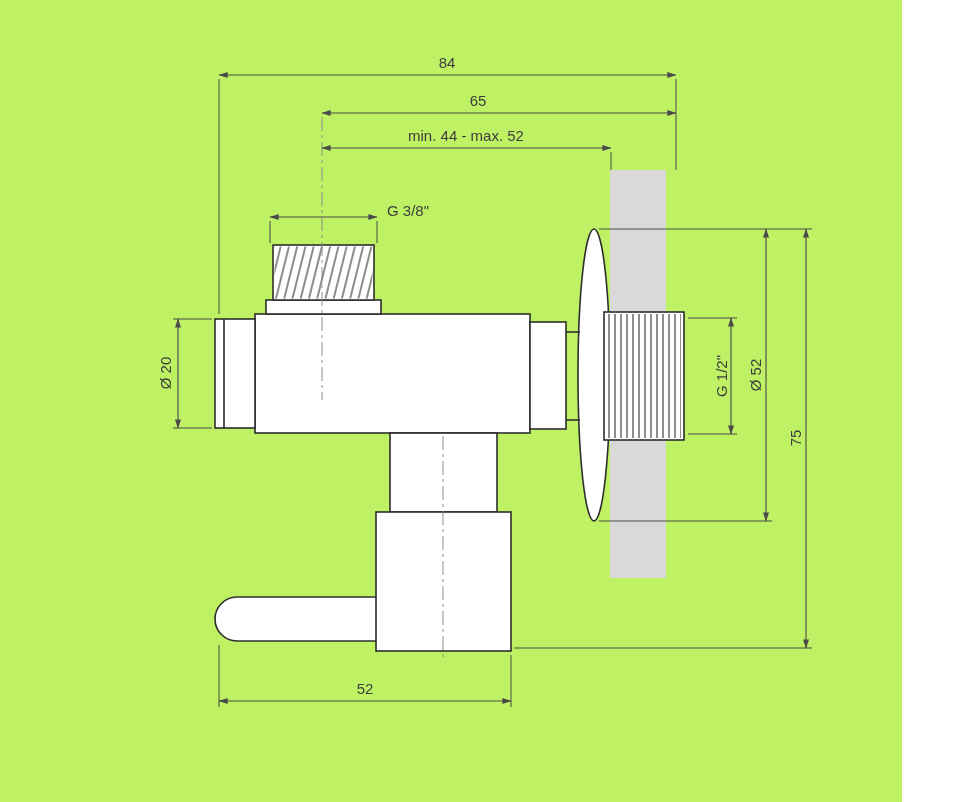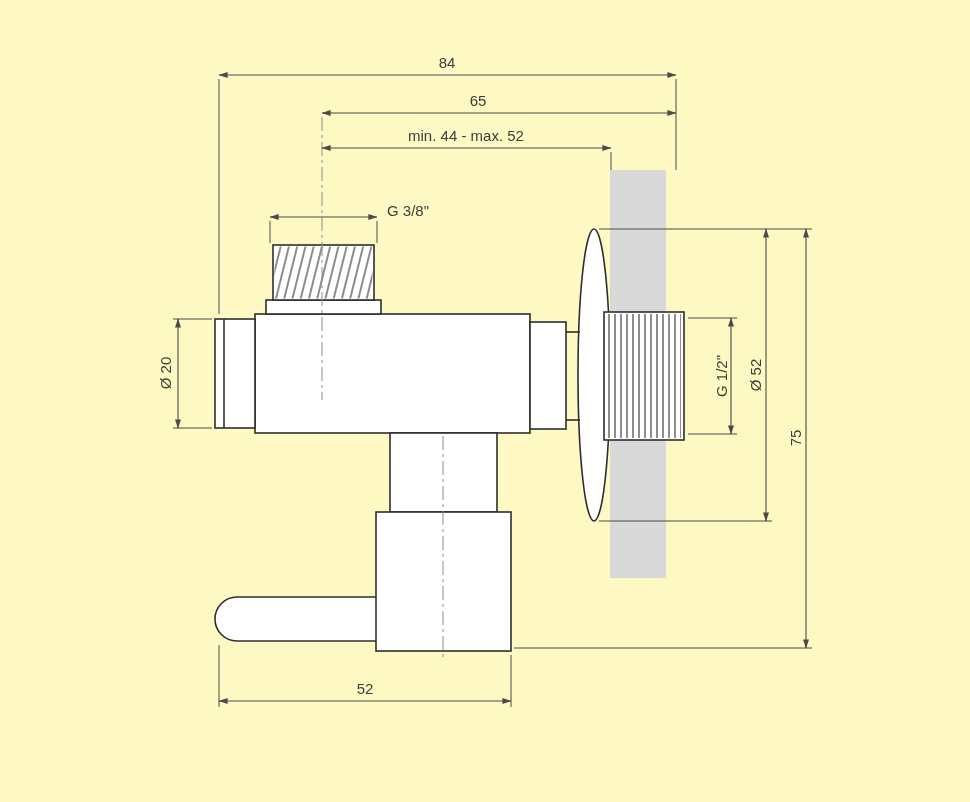--- a/index.html
+++ b/index.html
@@ -1,16 +1,16 @@
 <!DOCTYPE html>
 <html><head>
 <meta charset="utf-8">
 <style>
   html, body { margin: 0; padding: 0; background: #ffffff; }
-  .stage { width: 970px; height: 802px; position: relative; background: #fef9c3; overflow: hidden; }
+  .stage { width: 902px; height: 802px; position: relative; background: #bef264; overflow: hidden; }
   svg { display: block; }
   .outline { fill: #ffffff; stroke: #2e2e2e; stroke-width: 1.6; stroke-linejoin: miter; }
   .edge { fill: none; stroke: #2e2e2e; stroke-width: 1.6; }
   .dim { fill: none; stroke: #4a4a4a; stroke-width: 1.1; }
   .ext { fill: none; stroke: #4a4a4a; stroke-width: 1; }
   .center { fill: none; stroke: #8c8c8c; stroke-width: 1; stroke-dasharray: 14 4 3 4; }
   .lbl {
     fill: #3d3d3d;
     font-family: "Liberation Sans", "DejaVu Sans", sans-serif;
     font-size: 15px;

